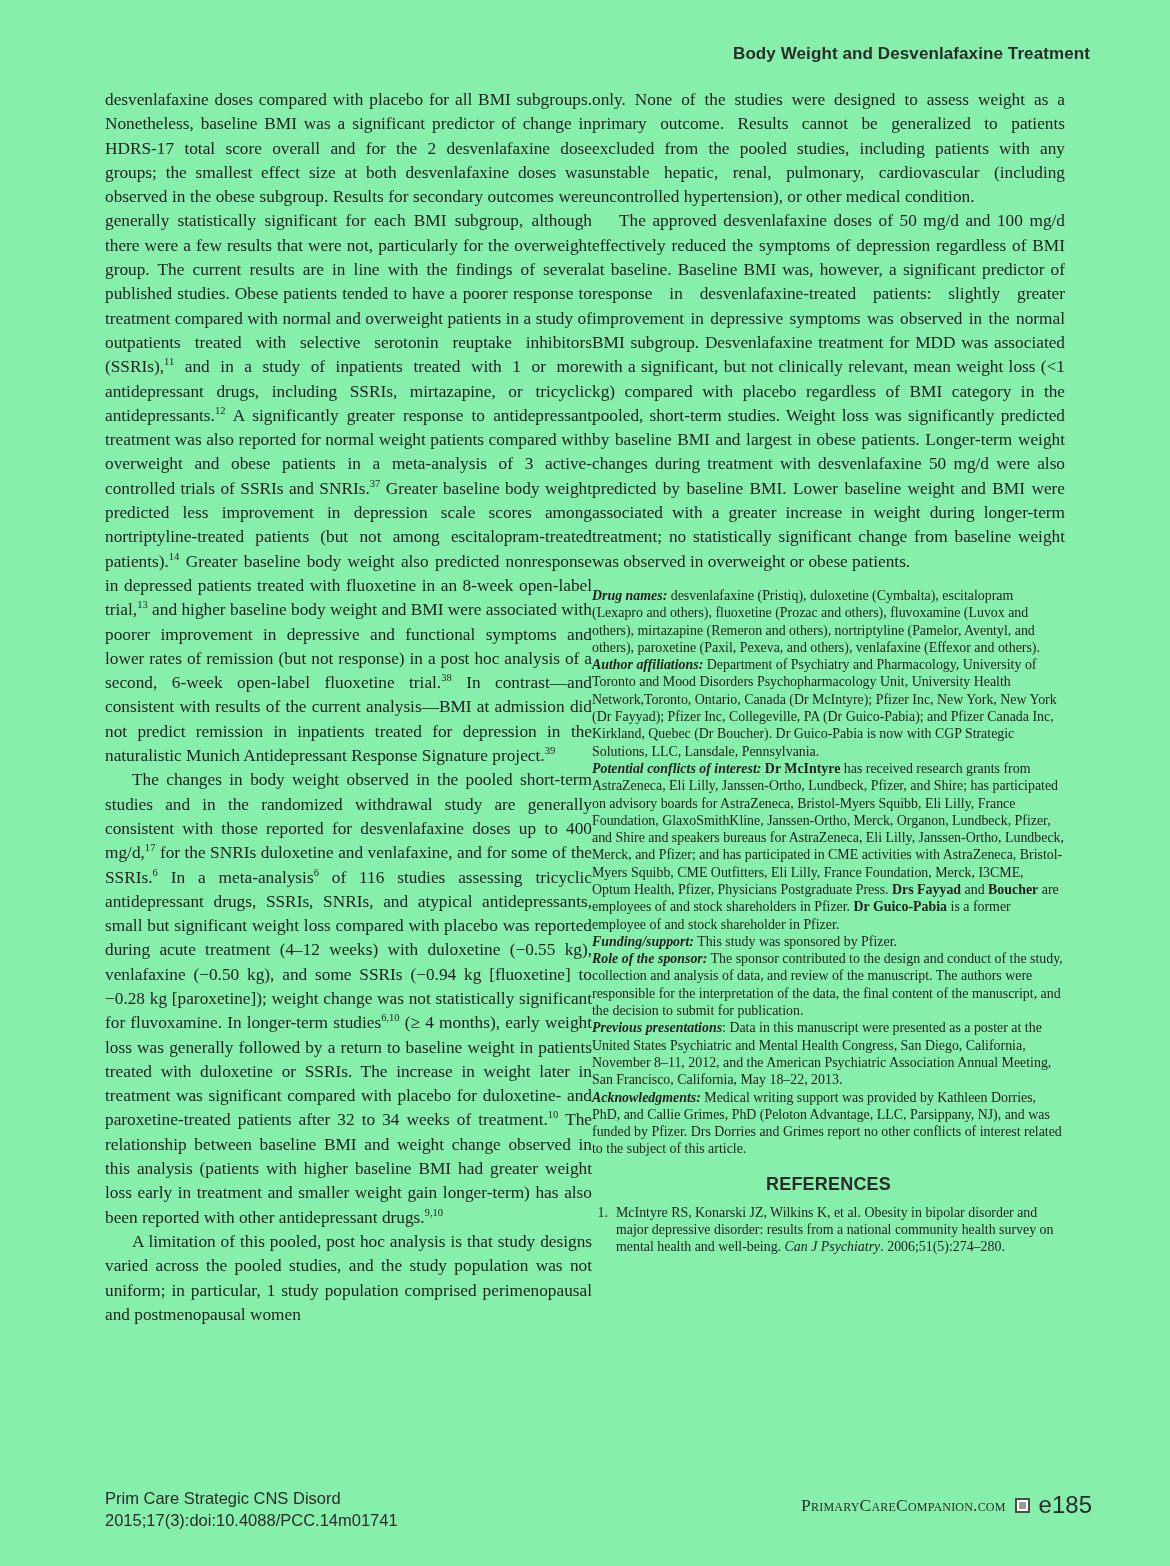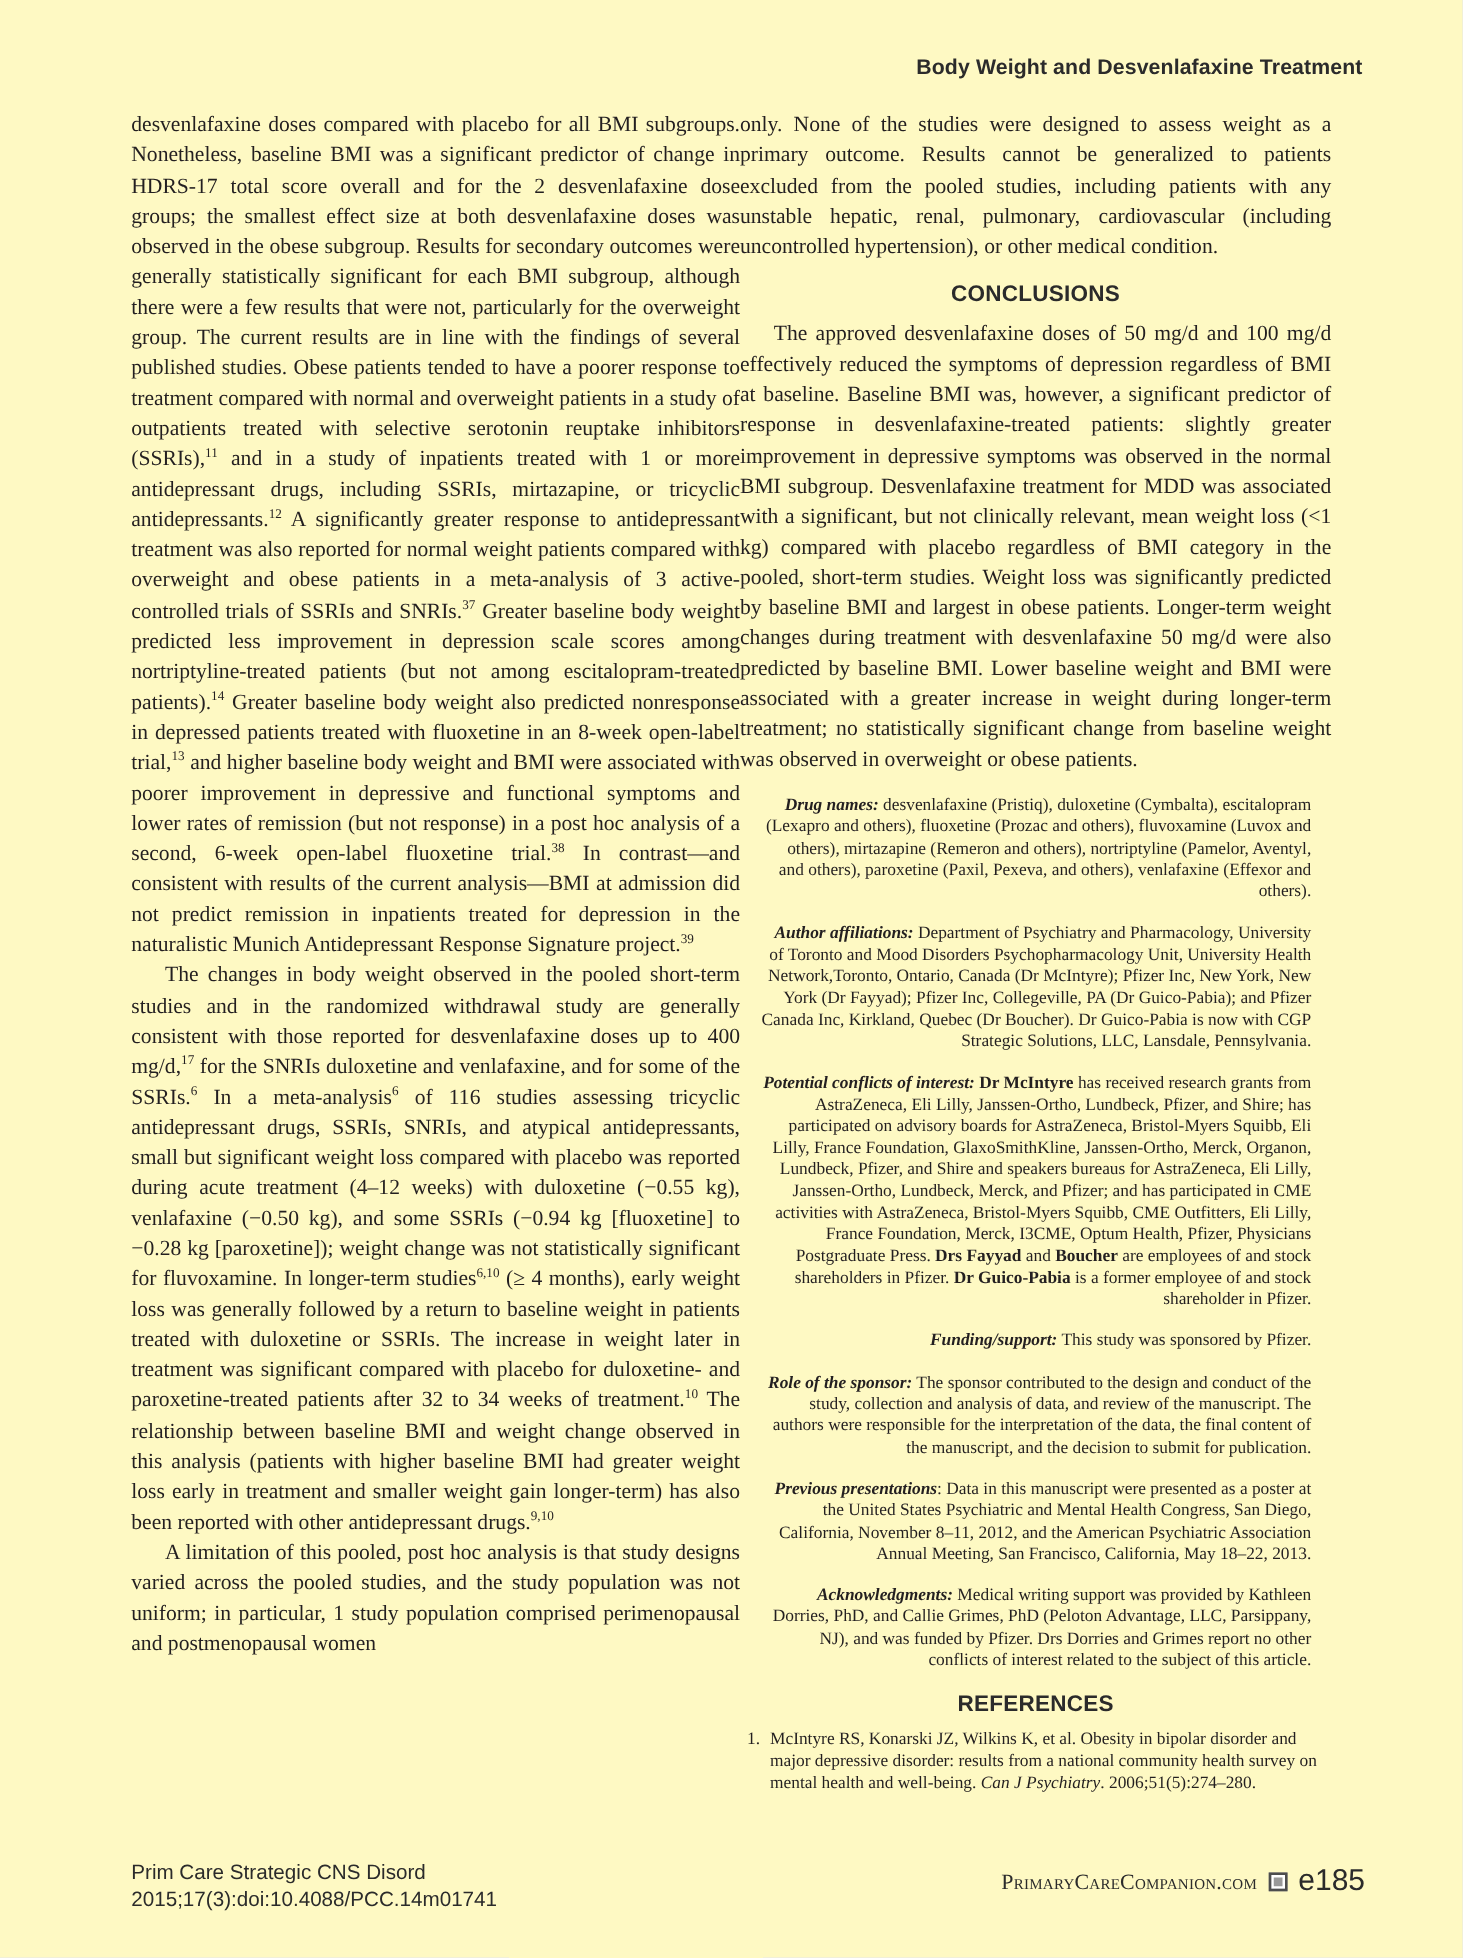--- a/index.html
+++ b/index.html
@@ -1,20 +1,20 @@
 <!DOCTYPE html>
 <html><head>
 <meta charset="utf-8">
 <style>
   html,body{margin:0;padding:0;background:#e8e8e8;}
   .page{
     position:relative;
     width:1170px;height:1566px;
     margin:0 auto;
-    background:#fef9c3;
+    background:#86efac;
     color:#231f20;
     font-family:"Liberation Serif", serif;
     overflow:hidden;
   }
   .running-head{
     position:absolute;
     top:44px;right:80px;
     font-family:"Liberation Sans", sans-serif;
     font-weight:700;
     font-size:17px;
@@ -46,21 +46,21 @@
     text-align:center;
     letter-spacing:0.2px;
     color:#2b2b2b;
   }
   .notes{
     margin-top:13px;
     font-size:13.9px;
     line-height:17.3px;
     text-align:left;
   }
-  .notes p{margin:16px;text-align:right;}
+  .notes p{margin:0;}
   .references{
     margin-top:6px;
     font-size:13.9px;
     line-height:17.2px;
   }
   .ref-item{display:flex;margin:0;}
   .ref-num{flex:0 0 16px;text-align:right;}
   .ref-text{flex:1;padding-left:8px;}
   .footer-left{
     position:absolute;
@@ -108,21 +108,20 @@
 
     <div class="col-left">
       <p class="body-par">desvenlafaxine doses compared with placebo for all BMI subgroups. Nonetheless, baseline BMI was a significant predictor of change in HDRS-17 total score overall and for the 2 desvenlafaxine dose groups; the smallest effect size at both desvenlafaxine doses was observed in the obese subgroup. Results for secondary outcomes were generally statistically significant for each BMI subgroup, although there were a few results that were not, particularly for the overweight group. The current results are in line with the findings of several published studies. Obese patients tended to have a poorer response to treatment compared with normal and overweight patients in a study of outpatients treated with selective serotonin reuptake inhibitors (SSRIs),<sup>11</sup> and in a study of inpatients treated with 1 or more antidepressant drugs, including SSRIs, mirtazapine, or tricyclic antidepressants.<sup>12</sup> A significantly greater response to antidepressant treatment was also reported for normal weight patients compared with overweight and obese patients in a meta-analysis of 3 active-controlled trials of SSRIs and SNRIs.<sup>37</sup> Greater baseline body weight predicted less improvement in depression scale scores among nortriptyline-treated patients (but not among escitalopram-treated patients).<sup>14</sup> Greater baseline body weight also predicted nonresponse in depressed patients treated with fluoxetine in an 8-week open-label trial,<sup>13</sup> and higher baseline body weight and BMI were associated with poorer improvement in depressive and functional symptoms and lower rates of remission (but not response) in a post hoc analysis of a second, 6-week open-label fluoxetine trial.<sup>38</sup> In contrast—and consistent with results of the current analysis—BMI at admission did not predict remission in inpatients treated for depression in the naturalistic Munich Antidepressant Response Signature project.<sup>39</sup></p>
       <p class="body-par indent">The changes in body weight observed in the pooled short-term studies and in the randomized withdrawal study are generally consistent with those reported for desvenlafaxine doses up to 400 mg/d,<sup>17</sup> for the SNRIs duloxetine and venlafaxine, and for some of the SSRIs.<sup>6</sup> In a meta-analysis<sup>6</sup> of 116 studies assessing tricyclic antidepressant drugs, SSRIs, SNRIs, and atypical antidepressants, small but significant weight loss compared with placebo was reported during acute treatment (4–12 weeks) with duloxetine (−0.55 kg), venlafaxine (−0.50 kg), and some SSRIs (−0.94 kg [fluoxetine] to −0.28 kg [paroxetine]); weight change was not statistically significant for fluvoxamine. In longer-term studies<sup>6,10</sup> (≥ 4 months), early weight loss was generally followed by a return to baseline weight in patients treated with duloxetine or SSRIs. The increase in weight later in treatment was significant compared with placebo for duloxetine- and paroxetine-treated patients after 32 to 34 weeks of treatment.<sup>10</sup> The relationship between baseline BMI and weight change observed in this analysis (patients with higher baseline BMI had greater weight loss early in treatment and smaller weight gain longer-term) has also been reported with other antidepressant drugs.<sup>9,10</sup></p>
       <p class="body-par indent">A limitation of this pooled, post hoc analysis is that study designs varied across the pooled studies, and the study population was not uniform; in particular, 1 study population comprised perimenopausal and postmenopausal women</p>
     </div>
 
     <div class="col-right">
       <p class="body-par">only. None of the studies were designed to assess weight as a primary outcome. Results cannot be generalized to patients excluded from the pooled studies, including patients with any unstable hepatic, renal, pulmonary, cardiovascular (including uncontrolled hypertension), or other medical condition.</p>
 
-      <h2 class="section-heading">CONCLUSIONS</h2>
 
       <p class="body-par indent">The approved desvenlafaxine doses of 50 mg/d and 100 mg/d effectively reduced the symptoms of depression regardless of BMI at baseline. Baseline BMI was, however, a significant predictor of response in desvenlafaxine-treated patients: slightly greater improvement in depressive symptoms was observed in the normal BMI subgroup. Desvenlafaxine treatment for MDD was associated with a significant, but not clinically relevant, mean weight loss (&lt;1 kg) compared with placebo regardless of BMI category in the pooled, short-term studies. Weight loss was significantly predicted by baseline BMI and largest in obese patients. Longer-term weight changes during treatment with desvenlafaxine 50 mg/d were also predicted by baseline BMI. Lower baseline weight and BMI were associated with a greater increase in weight during longer-term treatment; no statistically significant change from baseline weight was observed in overweight or obese patients.</p>
 
       <div class="notes">
         <p><b><i>Drug names:</i></b> desvenlafaxine (Pristiq), duloxetine (Cymbalta), escitalopram (Lexapro and others), fluoxetine (Prozac and others), fluvoxamine (Luvox and others), mirtazapine (Remeron and others), nortriptyline (Pamelor, Aventyl, and others), paroxetine (Paxil, Pexeva, and others), venlafaxine (Effexor and others).</p>
         <p><b><i>Author affiliations:</i></b> Department of Psychiatry and Pharmacology, University of Toronto and Mood Disorders Psychopharmacology Unit, University Health Network,Toronto, Ontario, Canada (Dr McIntyre); Pfizer Inc, New York, New York (Dr Fayyad); Pfizer Inc, Collegeville, PA (Dr Guico-Pabia); and Pfizer Canada Inc, Kirkland, Quebec (Dr Boucher). Dr Guico-Pabia is now with CGP Strategic Solutions, LLC, Lansdale, Pennsylvania.</p>
         <p><b><i>Potential conflicts of interest:</i></b> <b>Dr McIntyre</b> has received research grants from AstraZeneca, Eli Lilly, Janssen-Ortho, Lundbeck, Pfizer, and Shire; has participated on advisory boards for AstraZeneca, Bristol-Myers Squibb, Eli Lilly, France Foundation, GlaxoSmithKline, Janssen-Ortho, Merck, Organon, Lundbeck, Pfizer, and Shire and speakers bureaus for AstraZeneca, Eli Lilly, Janssen-Ortho, Lundbeck, Merck, and Pfizer; and has participated in CME activities with AstraZeneca, Bristol-Myers Squibb, CME Outfitters, Eli Lilly, France Foundation, Merck, I3CME, Optum Health, Pfizer, Physicians Postgraduate Press. <b>Drs Fayyad</b> and <b>Boucher</b> are employees of and stock shareholders in Pfizer. <b>Dr Guico-Pabia</b> is a former employee of and stock shareholder in Pfizer.</p>
         <p><b><i>Funding/support:</i></b> This study was sponsored by Pfizer.</p>
         <p><b><i>Role of the sponsor:</i></b> The sponsor contributed to the design and conduct of the study, collection and analysis of data, and review of the manuscript. The authors were responsible for the interpretation of the data, the final content of the manuscript, and the decision to submit for publication.</p>
         <p><b><i>Previous presentations</i></b>: Data in this manuscript were presented as a poster at the United States Psychiatric and Mental Health Congress, San Diego, California, November 8–11, 2012, and the American Psychiatric Association Annual Meeting, San Francisco, California, May 18–22, 2013.</p>

